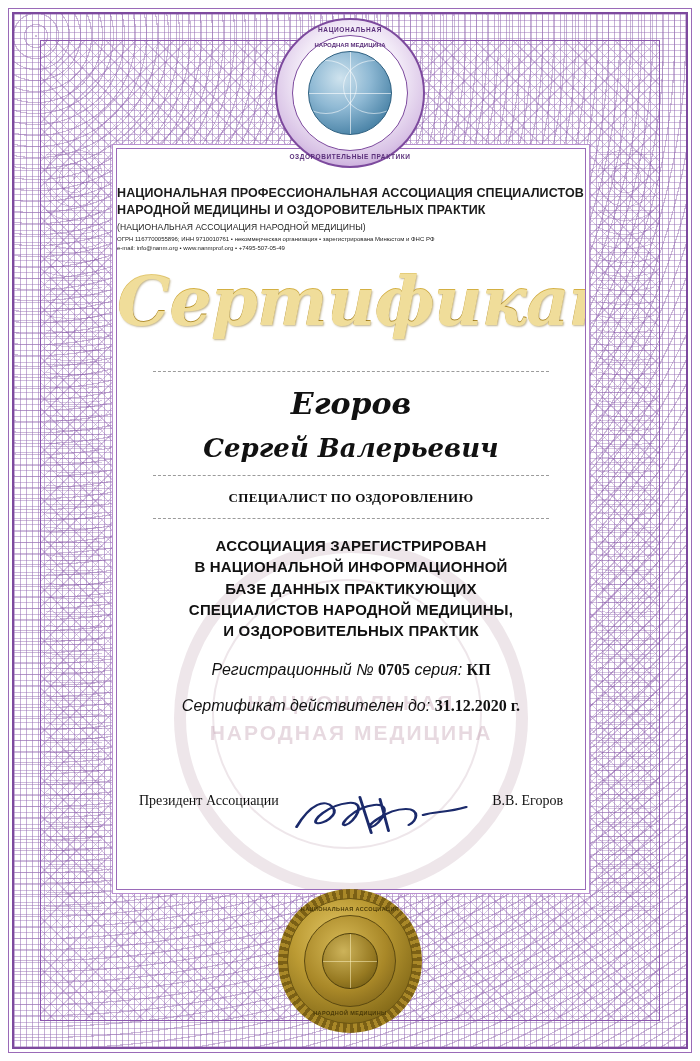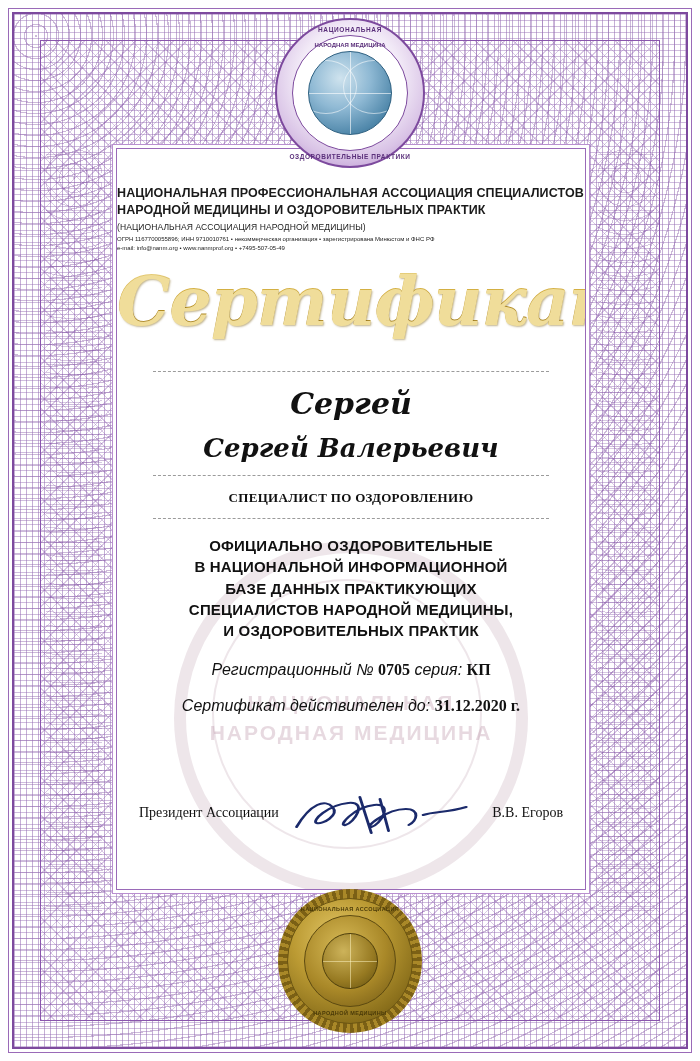--- a/index.html
+++ b/index.html
@@ -304,21 +304,21 @@
     font-weight: bold;
   }
   .valid-line { margin-top: 18px; }
 
   
   .sign-row {
     position: absolute;
     left: 22px; right: 22px;
     bottom: 54px;
     display: flex;
-    align-items: center;
+    align-items: flex-start;
     justify-content: space-between;
     font-family: "Liberation Serif", serif;
     font-size: 14px;
     color: #111;
   }
   .sign-label { padding-bottom: 2px; }
   .sign-name { padding-bottom: 2px; }
   .sign-graphic {
     flex: 1;
     height: 42px;
@@ -449,31 +449,31 @@
         <div>e-mail: info@nanm.org • www.nanmprof.org • +7495-507-05-49</div>
       </div>
     </div>
 
     <div class="script-title">Сертификат</div>
 
     <div class="body-block">
 
       <hr class="hr-dash">
 
-      <div class="name-last">Сергей</div>
+      <div class="name-last">Егоров</div>
       <div class="name-first">Сергей Валерьевич</div>
 
       <hr class="hr-dash">
 
       <div class="role">СПЕЦИАЛИСТ ПО ОЗДОРОВЛЕНИЮ</div>
 
       <hr class="hr-dash">
 
       <div class="statement">
-        <div>ОФИЦИАЛЬНО ОЗДОРОВИТЕЛЬНЫЕ</div>
+        <div>АССОЦИАЦИЯ ЗАРЕГИСТРИРОВАН</div>
         <div>В НАЦИОНАЛЬНОЙ ИНФОРМАЦИОННОЙ</div>
         <div>БАЗЕ ДАННЫХ ПРАКТИКУЮЩИХ</div>
         <div>СПЕЦИАЛИСТОВ НАРОДНОЙ МЕДИЦИНЫ,</div>
         <div>И ОЗДОРОВИТЕЛЬНЫХ ПРАКТИК</div>
       </div>
 
       <div class="reg-line">
         <span class="it">Регистрационный №</span>
         <span class="bold">0705</span>
         <span class="it">серия:</span>

